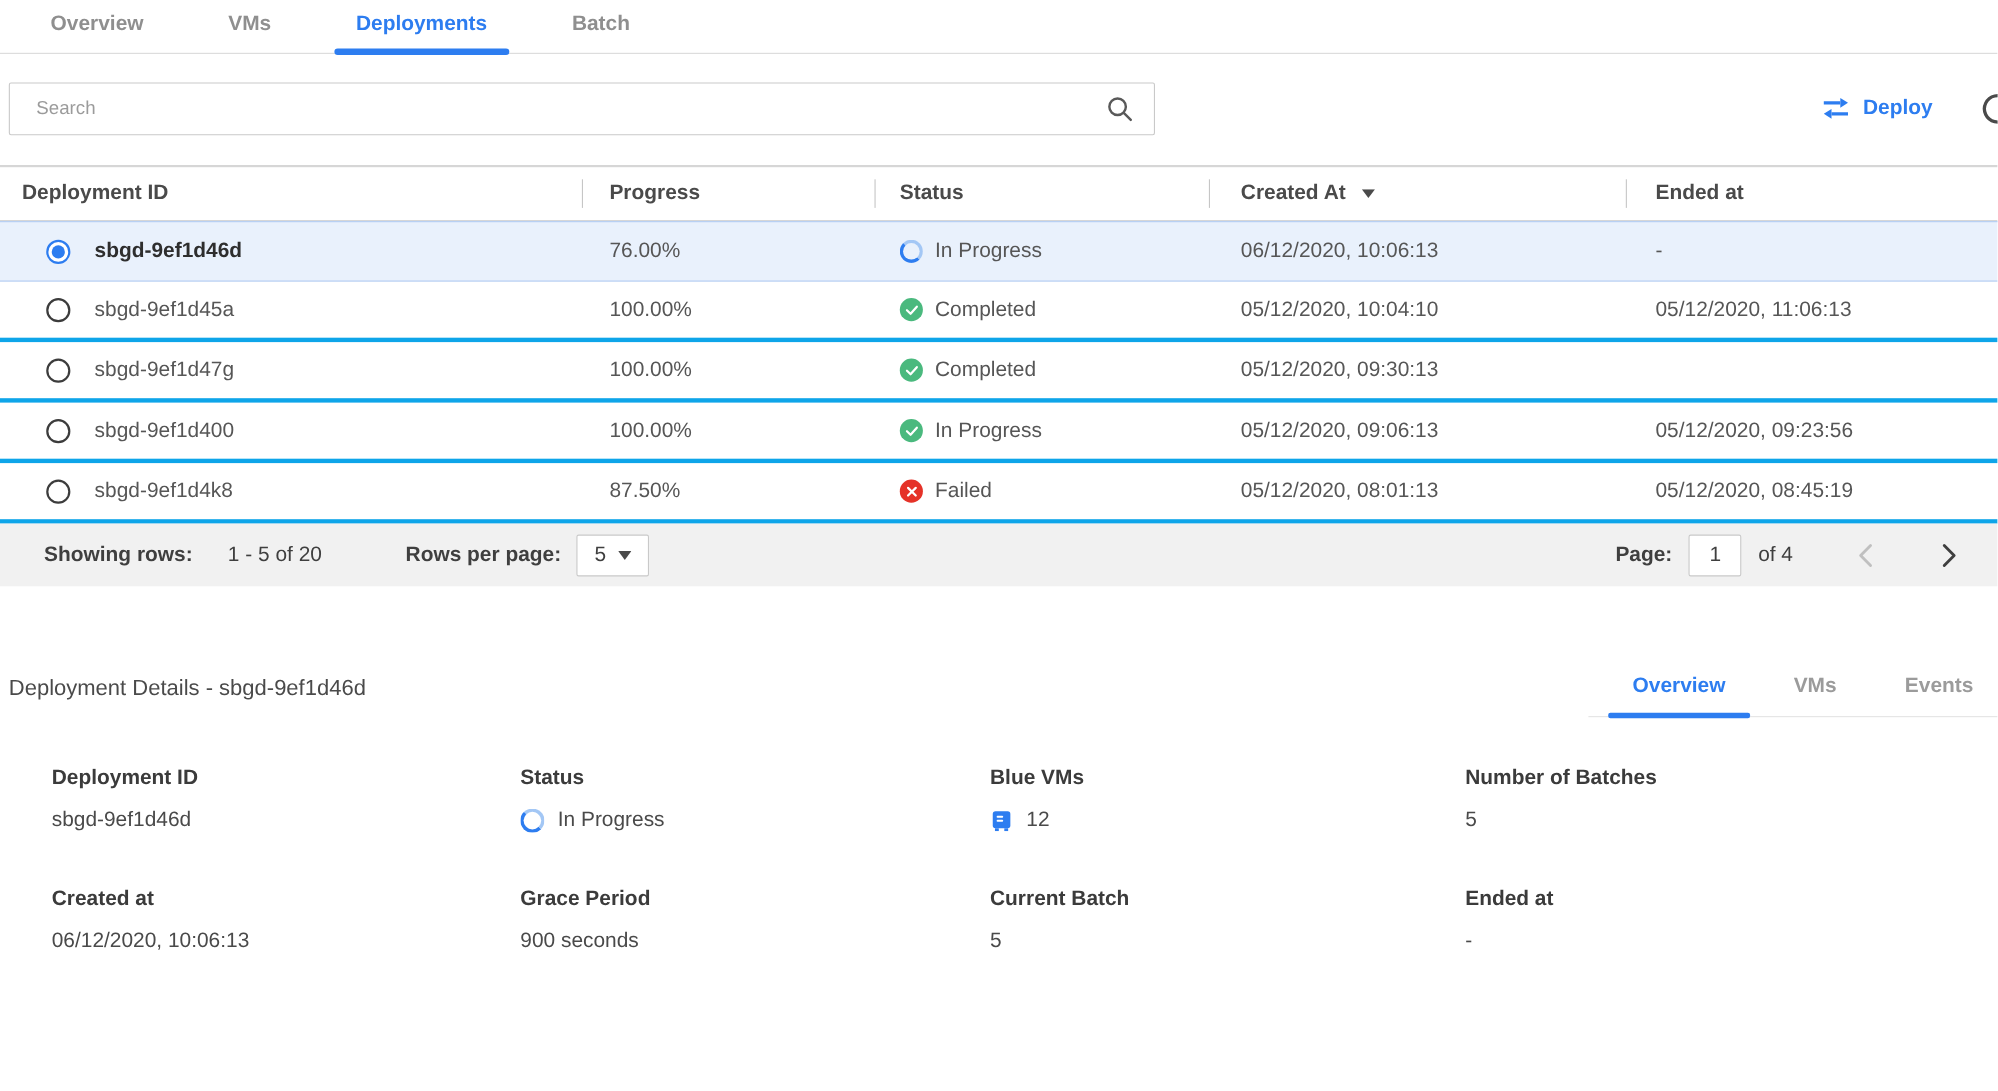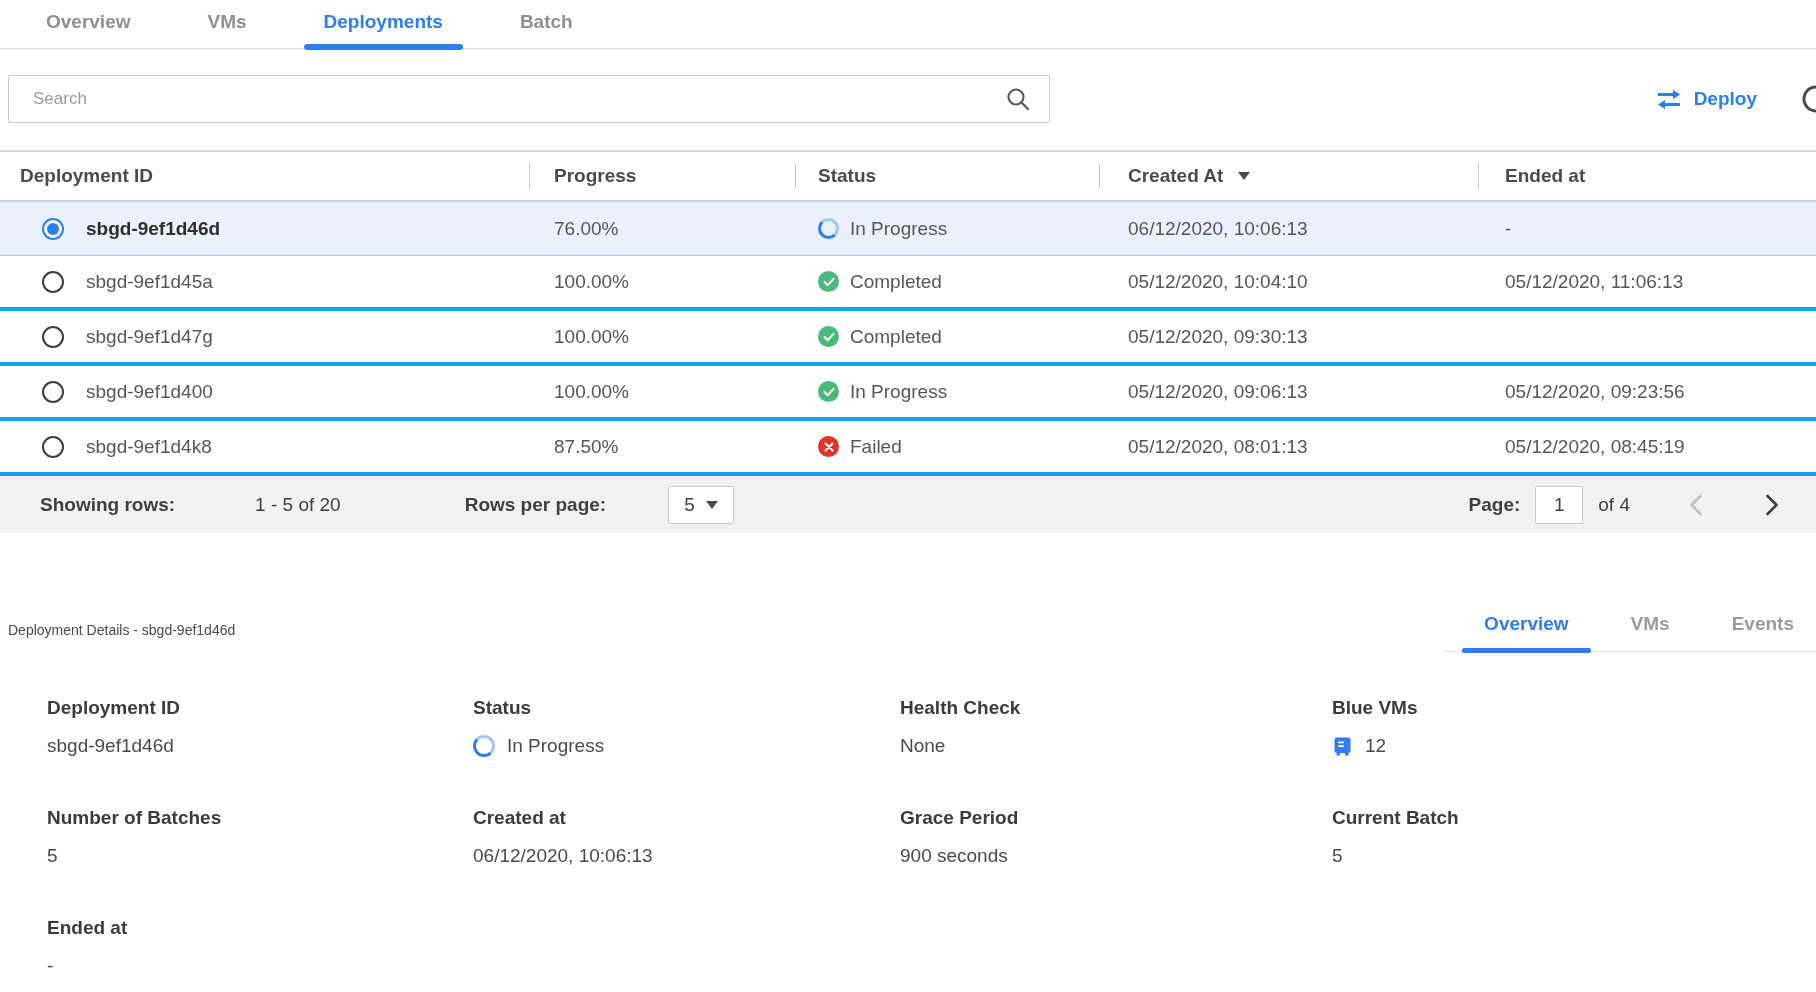--- a/index.html
+++ b/index.html
@@ -16,21 +16,21 @@
     height:6px; border-radius:3px; background:#2d7df0; }
 
   
   .toolbar { display:flex; align-items:center; margin:26px 0 0 8px; height:48px; }
   .search-box { width:1042px; height:48px; border:1px solid #c9c9c9; border-radius:2px;
     display:flex; align-items:center; padding:0 18px 0 24px; background:#fff; }
   .search-box input { flex:1; border:none; outline:none; font-size:17px; color:#404040;
     font-family:"Liberation Sans", sans-serif; background:transparent; }
   .search-box input::placeholder { color:#9b9b9b; }
   .right-group { margin-left:auto; display:flex; align-items:center; }
-  .deploy-btn { display:flex; align-items:center; gap:11px; color:#2d7df0;
+  .deploy-btn { display:flex; align-items:flex-start; gap:11px; color:#2d7df0;
     font-size:19px; font-weight:bold; cursor:pointer; background:none; border:none;
     font-family:"Liberation Sans", sans-serif; }
   .refresh-btn { margin-left:42px; margin-right:-17px; width:34px; height:34px;
     flex-shrink:0; cursor:pointer; }
 
   
   .table { margin-top:27px; border-top:2px solid #d6d6d6; }
   .trow { display:flex; align-items:center; }
   .c-id      { width:529px; }
   .c-prog    { width:266px; padding-left:25px; }
@@ -58,40 +58,40 @@
 
   .sicon { width:21px; height:21px; border-radius:50%; flex-shrink:0;
     display:flex; align-items:center; justify-content:center; }
   .sicon.check { background:#4ab97e; }
   .sicon.fail  { background:#e53228; }
   .sicon.spin  { background:transparent; border:3px solid #a3c7f5;
     border-left-color:#2d7df0; border-bottom-color:#2d7df0; }
 
   
   .tfoot { height:57px; background:#f1f1f1; display:flex; align-items:center;
-    font-size:19px; color:#3f3f3f; padding:0 24px 0 40px;gap:48px; }
+    font-size:19px; color:#3f3f3f; padding:0 24px 0 40px; }
   .tfoot .b { font-weight:bold; }
   .showing-val { margin-left:32px; }
   .rpp-label { margin-left:76px; }
   .rpp-select { margin-left:14px; width:66px; height:38px; background:#fff;
     border:1px solid #c9c9c9; border-radius:2px; display:flex; align-items:center;
     justify-content:center; gap:11px; cursor:pointer; }
   .page-group { margin-left:auto; display:flex; align-items:center; }
   .page-input { width:48px; height:38px; margin-left:15px; background:#fff;
     border:1px solid #c9c9c9; border-radius:2px; text-align:center; font-size:19px;
     color:#3f3f3f; font-family:"Liberation Sans", sans-serif; outline:none; }
   .of-total { margin-left:15px; }
   .chev { margin-left:0; width:40px; height:40px; display:flex; align-items:center;
     justify-content:center; cursor:pointer; background:none; border:none; }
   .chev.prev { margin-left:46px; }
   .chev.next { margin-left:36px; }
 
   
   .details-header { margin-top:74px; display:flex; align-items:flex-end; padding-left:8px; }
-  .details-title { font-size:14px; color:#4a4a4a; padding-bottom:14px; }
+  .details-title { font-size:20px; color:#4a4a4a; padding-bottom:14px; }
   .details-tabs { margin-left:auto; display:flex; align-items:flex-end;
     border-bottom:1px solid #e4e4e4; }
   .dtab { position:relative; padding:6px 22px 16px; margin-left:18px; font-size:19px;
     font-weight:bold; color:#9b9b9b; cursor:pointer; }
   .dtab.active { color:#2d7df0; }
   .dtab.active::after { content:''; position:absolute; left:0; right:0; bottom:-2px;
     height:5px; border-radius:2px; background:#2d7df0; }
 
   .details-grid { display:grid; grid-template-columns:426px 427px 432px 1fr;
     padding:45px 0 0 47px; row-gap:49px; }
@@ -290,26 +290,20 @@
       </div>
   </div>
   <div class="field">
     <div class="flabel">Status</div>
     <div class="fvalue">
       <span class="spin-lg"></span>
       <span>In Progress</span>
     </div>
   </div>
   <div class="field">
-    <div class="flabel">Health Check</div>
-    <div class="fvalue">
-        <span>None</span>
-      </div>
-  </div>
-  <div class="field">
     <div class="flabel">Blue VMs</div>
     <div class="fvalue">
       <span class="vm-icon">
         <svg width="21" height="21" viewBox="0 0 21 21">
           <rect x="2.5" y="1.5" width="16" height="15.5" rx="2.5" fill="#2d7df0"></rect>
           <rect x="4.5" y="17" width="3.5" height="2.5" fill="#2d7df0"></rect>
           <rect x="13" y="17" width="3.5" height="2.5" fill="#2d7df0"></rect>
           <rect x="6" y="5.5" width="6" height="1.8" rx="0.9" fill="#fff"></rect>
           <rect x="6" y="9.3" width="6" height="1.8" rx="0.9" fill="#fff"></rect>
         </svg>

